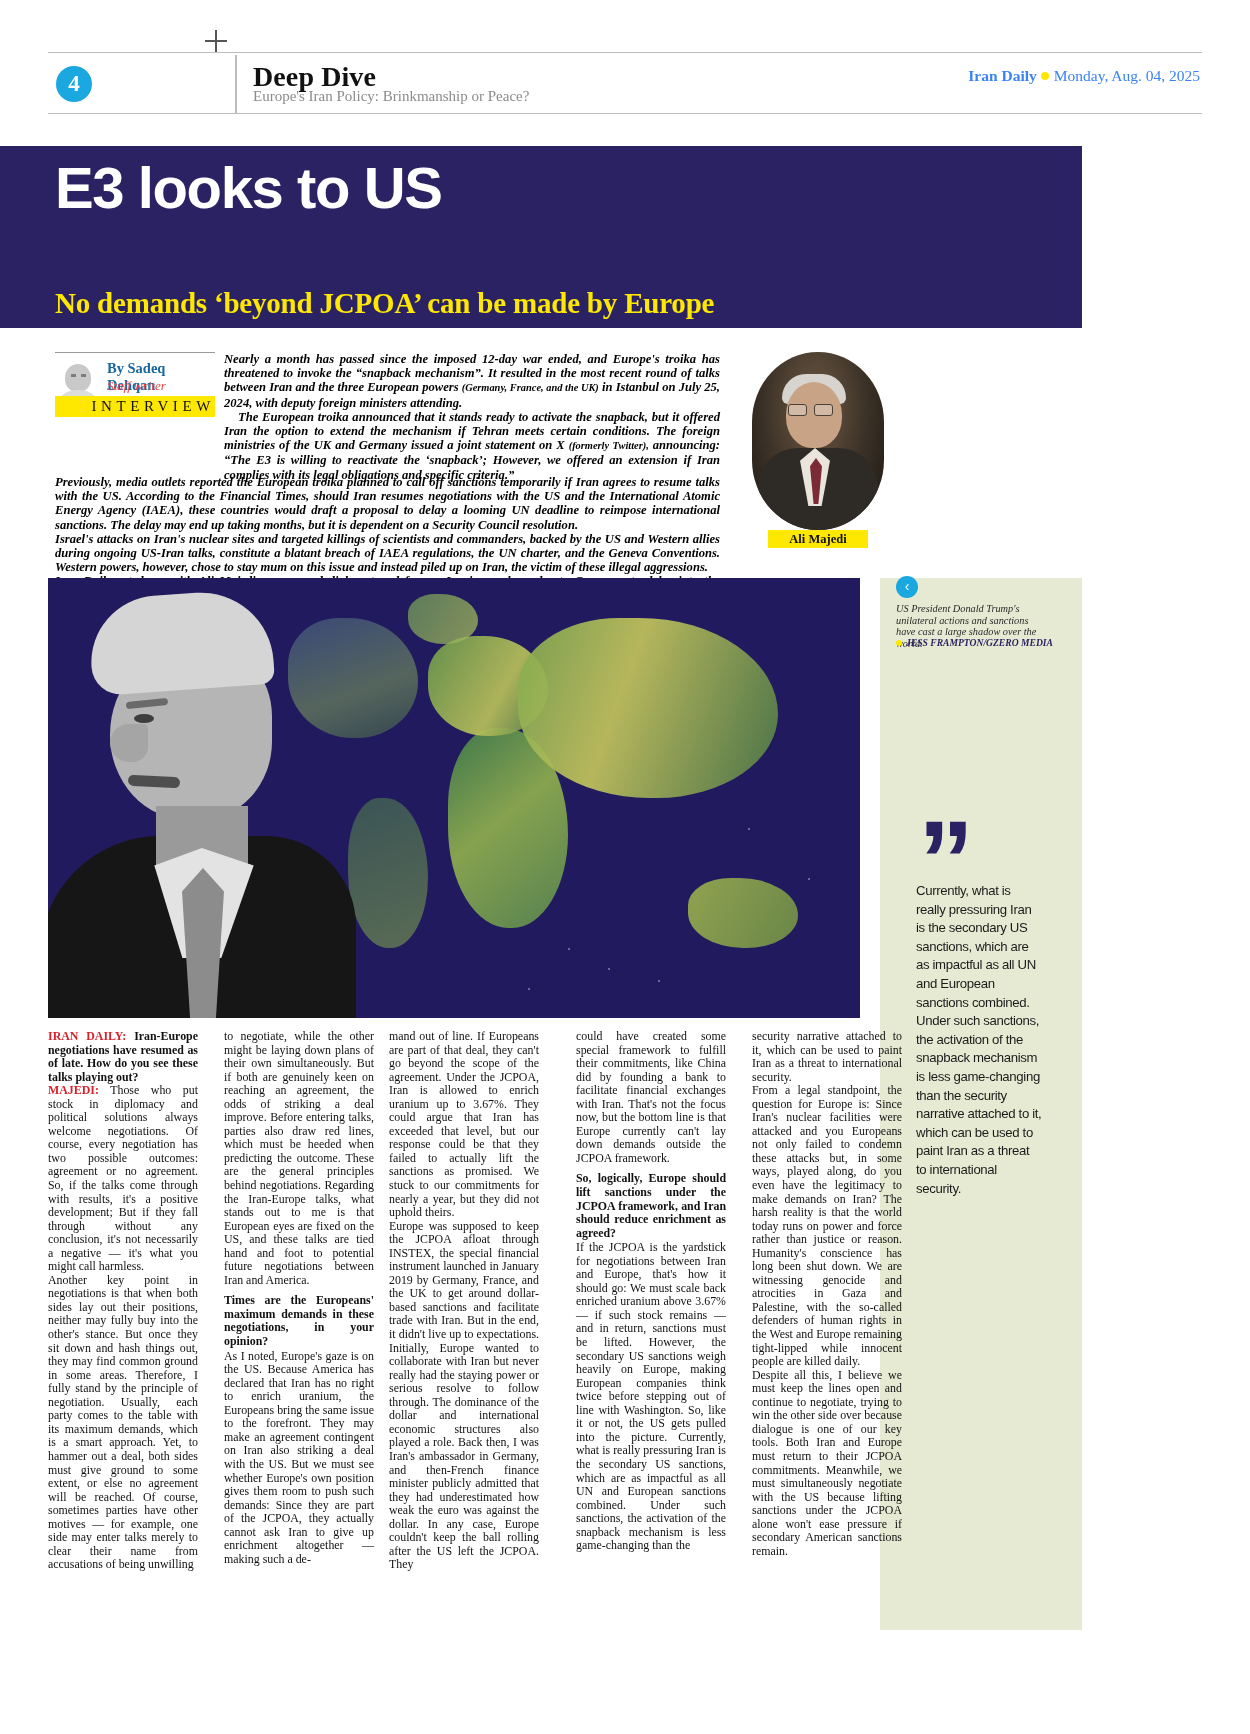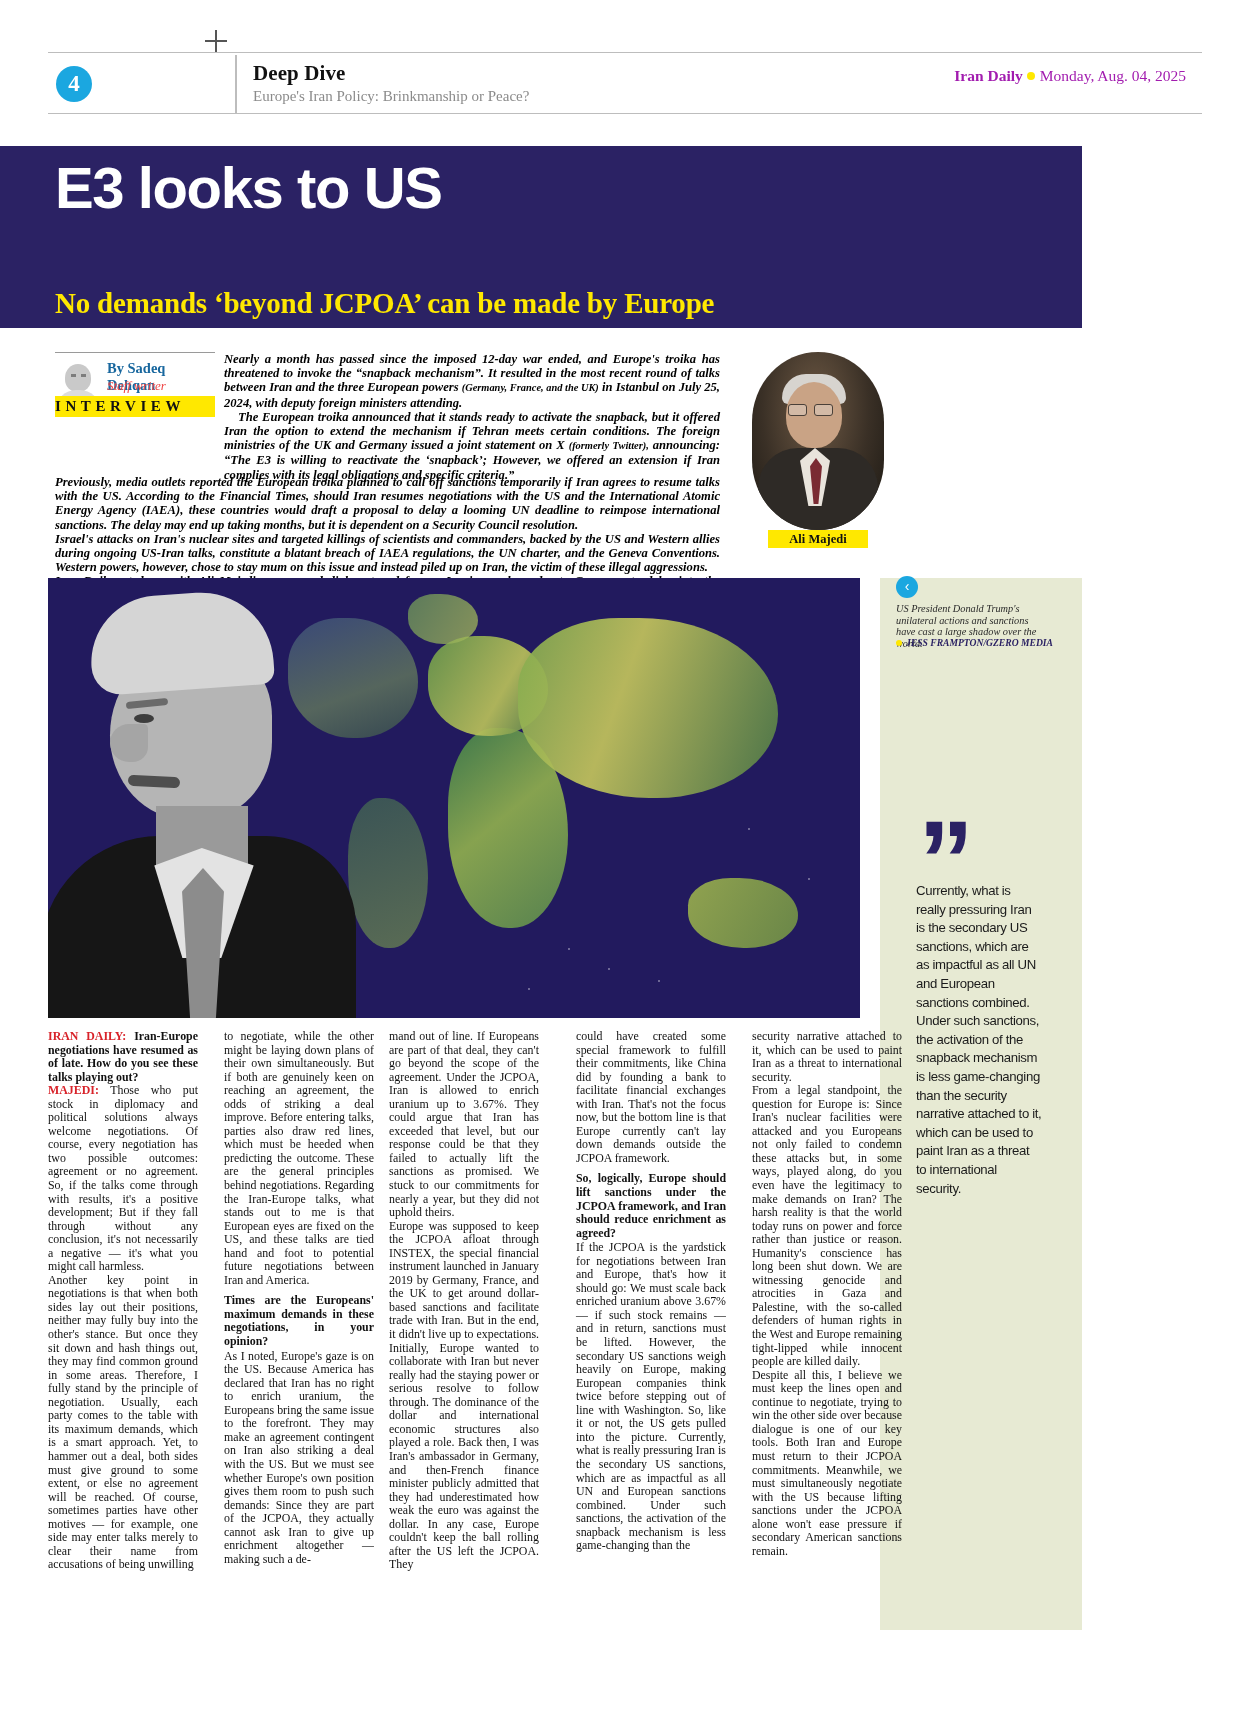--- a/index.html
+++ b/index.html
@@ -28,29 +28,29 @@
     position: absolute; left: 8px; top: 13px;
     width: 36px; height: 36px; border-radius: 50%;
     background: #1ba7e0; color: #fff;
     font-family: "Liberation Serif", serif; font-weight: bold;
     font-size: 23px; line-height: 36px; text-align: center;
   }
   .vrule { position: absolute; left: 187px; top: 2px; width: 1.5px; height: 58px; background: #bdbdbd; }
   .section-title {
     position: absolute; left: 205px; top: 8px;
     font-family: "Liberation Serif", serif; font-weight: bold;
-    font-size: 21px; color: #111; letter-spacing: .1px;
+    font-size: 28px; color: #111; letter-spacing: .1px;
   }
   .section-sub {
     position: absolute; left: 205px; top: 35px;
     font-family: "Liberation Serif", serif; font-size: 15px; color: #8b8b8b;
   }
   .masthead-right {
-    position: absolute; right: 16px; top: 14px;
-    font-family: "Liberation Serif", serif; font-size: 15.5px; color: #a21caf;
+    position: absolute; right: 2px; top: 14px;
+    font-family: "Liberation Serif", serif; font-size: 15.5px; color: #3b82f6;
     white-space: nowrap;
   }
   .masthead-right b { font-weight: bold; }
   .ydot {
     display: inline-block; width: 8px; height: 8px; border-radius: 50%;
     background: #ffe800; margin: 0 5px 0 4px; vertical-align: 1px;
   }
 
   
   .band {
@@ -99,22 +99,22 @@
     font-size: 14.5px; color: #18679e;
   }
   .byline-role {
     position: absolute; left: 52px; top: 26px;
     font-family: "Liberation Serif", serif; font-style: italic;
     font-size: 13px; color: #ef4444;
   }
   .interview-tag {
     position: absolute; left: 0px; top: 44px; width: 160px; height: 21px;
     background: #ffe800; color: #111;
-    font-family: "Liberation Serif", serif; font-weight: bold;
-    font-size: 15px; letter-spacing: 4.6px; text-align: left; line-height: 21px;
+    font-family: "Liberation Serif", serif; font-weight: normal;
+    font-size: 15px; letter-spacing: 4.6px; text-align: right; line-height: 21px;
   }
 
   
   .intro {
     position: absolute; left: 224px; top: 352px; width: 496px;
     font-family: "Liberation Serif", serif; font-style: italic; font-weight: bold;
     font-size: 12.6px; line-height: 14.2px; color: #000; text-align: justify;
   }
   .intro p { margin: 0; text-indent: 0; }
   .intro p.ind { text-indent: 14px; }

